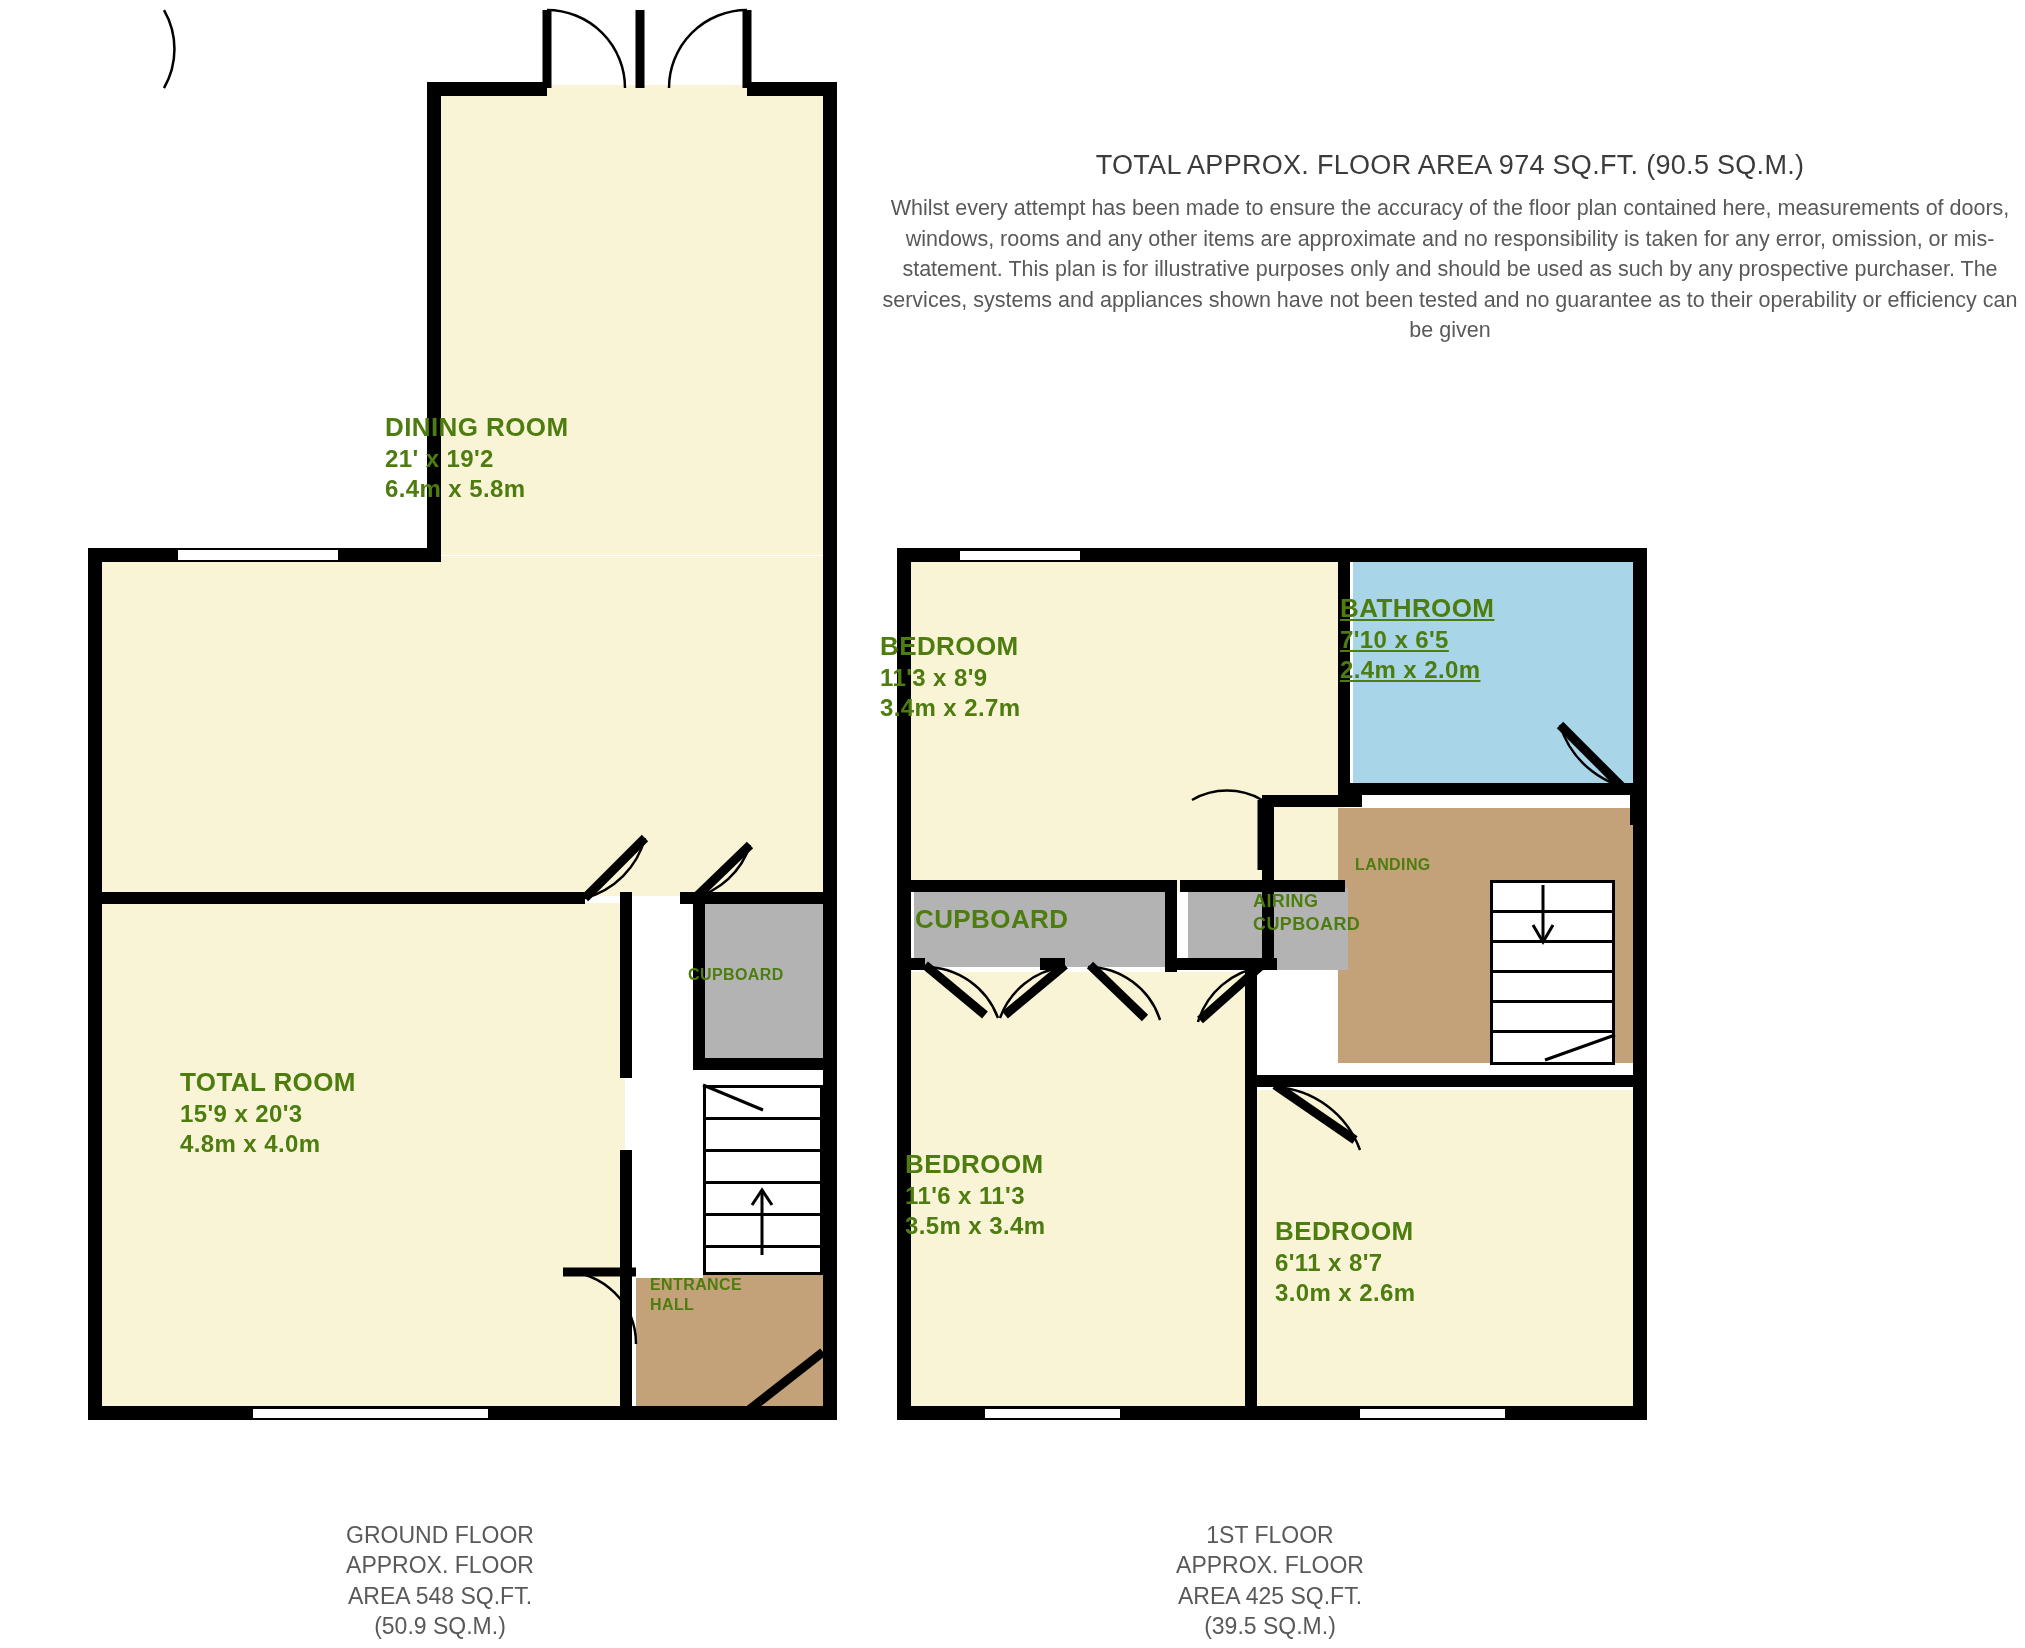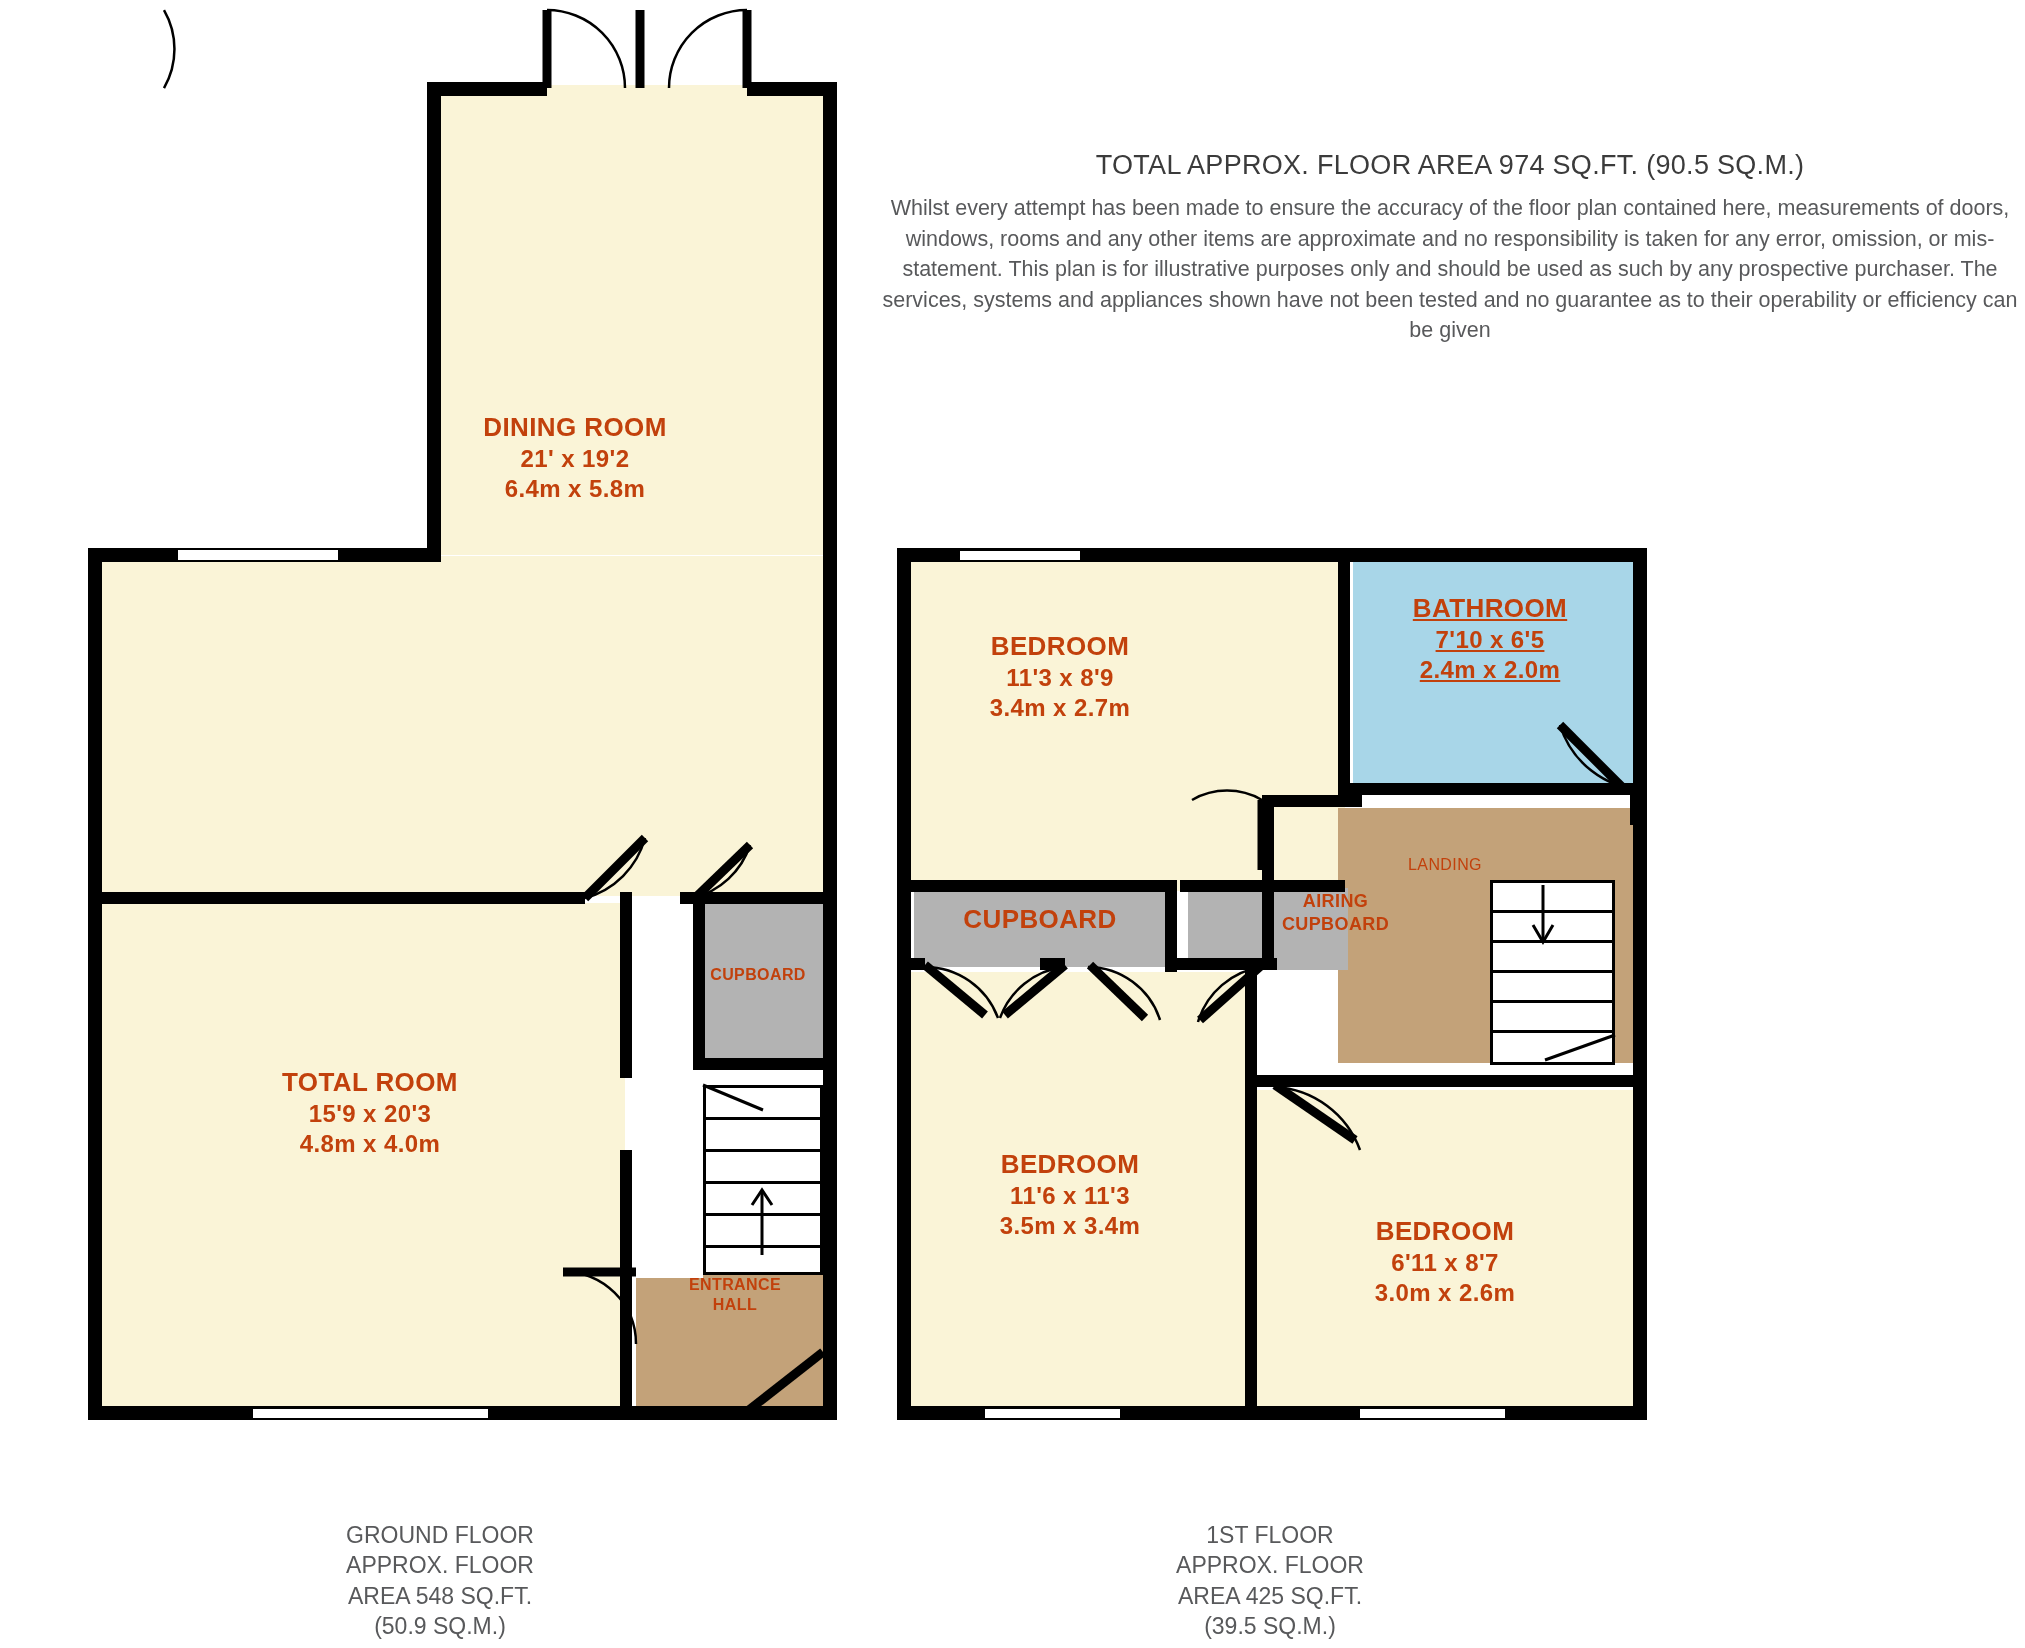--- a/index.html
+++ b/index.html
@@ -26,25 +26,24 @@
   .wall      { position: absolute; background: #000000; }
   .room      { position: absolute; }
   .cream     { background: #faf4d7; }
   .grey      { background: #b3b3b3; }
   .tan       { background: #c3a279; }
   .blue      { background: #a8d6e8; }
   .white     { background: #ffffff; }
 
   .label {
     position: absolute;
-    text-align: center;
     line-height: 1.25;
     font-weight: bold;
     letter-spacing: .4px;
-    color: #c2410c;
+    color: #4d7c0f;
     white-space: nowrap;
   }
   .label .nm  { font-size: 26px; }
   .label .dim { font-size: 24px; }
   .label.small .nm { font-size: 18px; }
   .label.tiny .nm  { font-size: 16px; font-weight: bold; }
 
   .footer {
     position: absolute;
     text-align: center;
@@ -216,21 +215,21 @@
       <div class="dim">3.0m x 2.6m</div>
     </div>
     <div class="label" style="left:915px;top:903px;width:250px;">
       <div class="nm">CUPBOARD</div>
     </div>
     <div class="label small" style="left:1253px;top:890px;width:165px;">
       <div class="nm">AIRING</div>
       <div class="nm">CUPBOARD</div>
     </div>
     <div class="label tiny" style="left:1355px;top:855px;width:180px;font-weight:normal;">
-      <div class="nm" style="font-weight:normal;">LANDING</div>
+      <div class="nm" style="font-weight:bold;">LANDING</div>
     </div>
 
     <div class="footer" style="left:1080px;top:1520px;width:380px;">1ST FLOOR
 APPROX. FLOOR
 AREA 425 SQ.FT.
 (39.5 SQ.M.)</div>
   </div>
 
   <svg class="svg-layer" viewBox="0 0 2025 1648">
     <g fill="none" stroke="#000" stroke-width="3">

